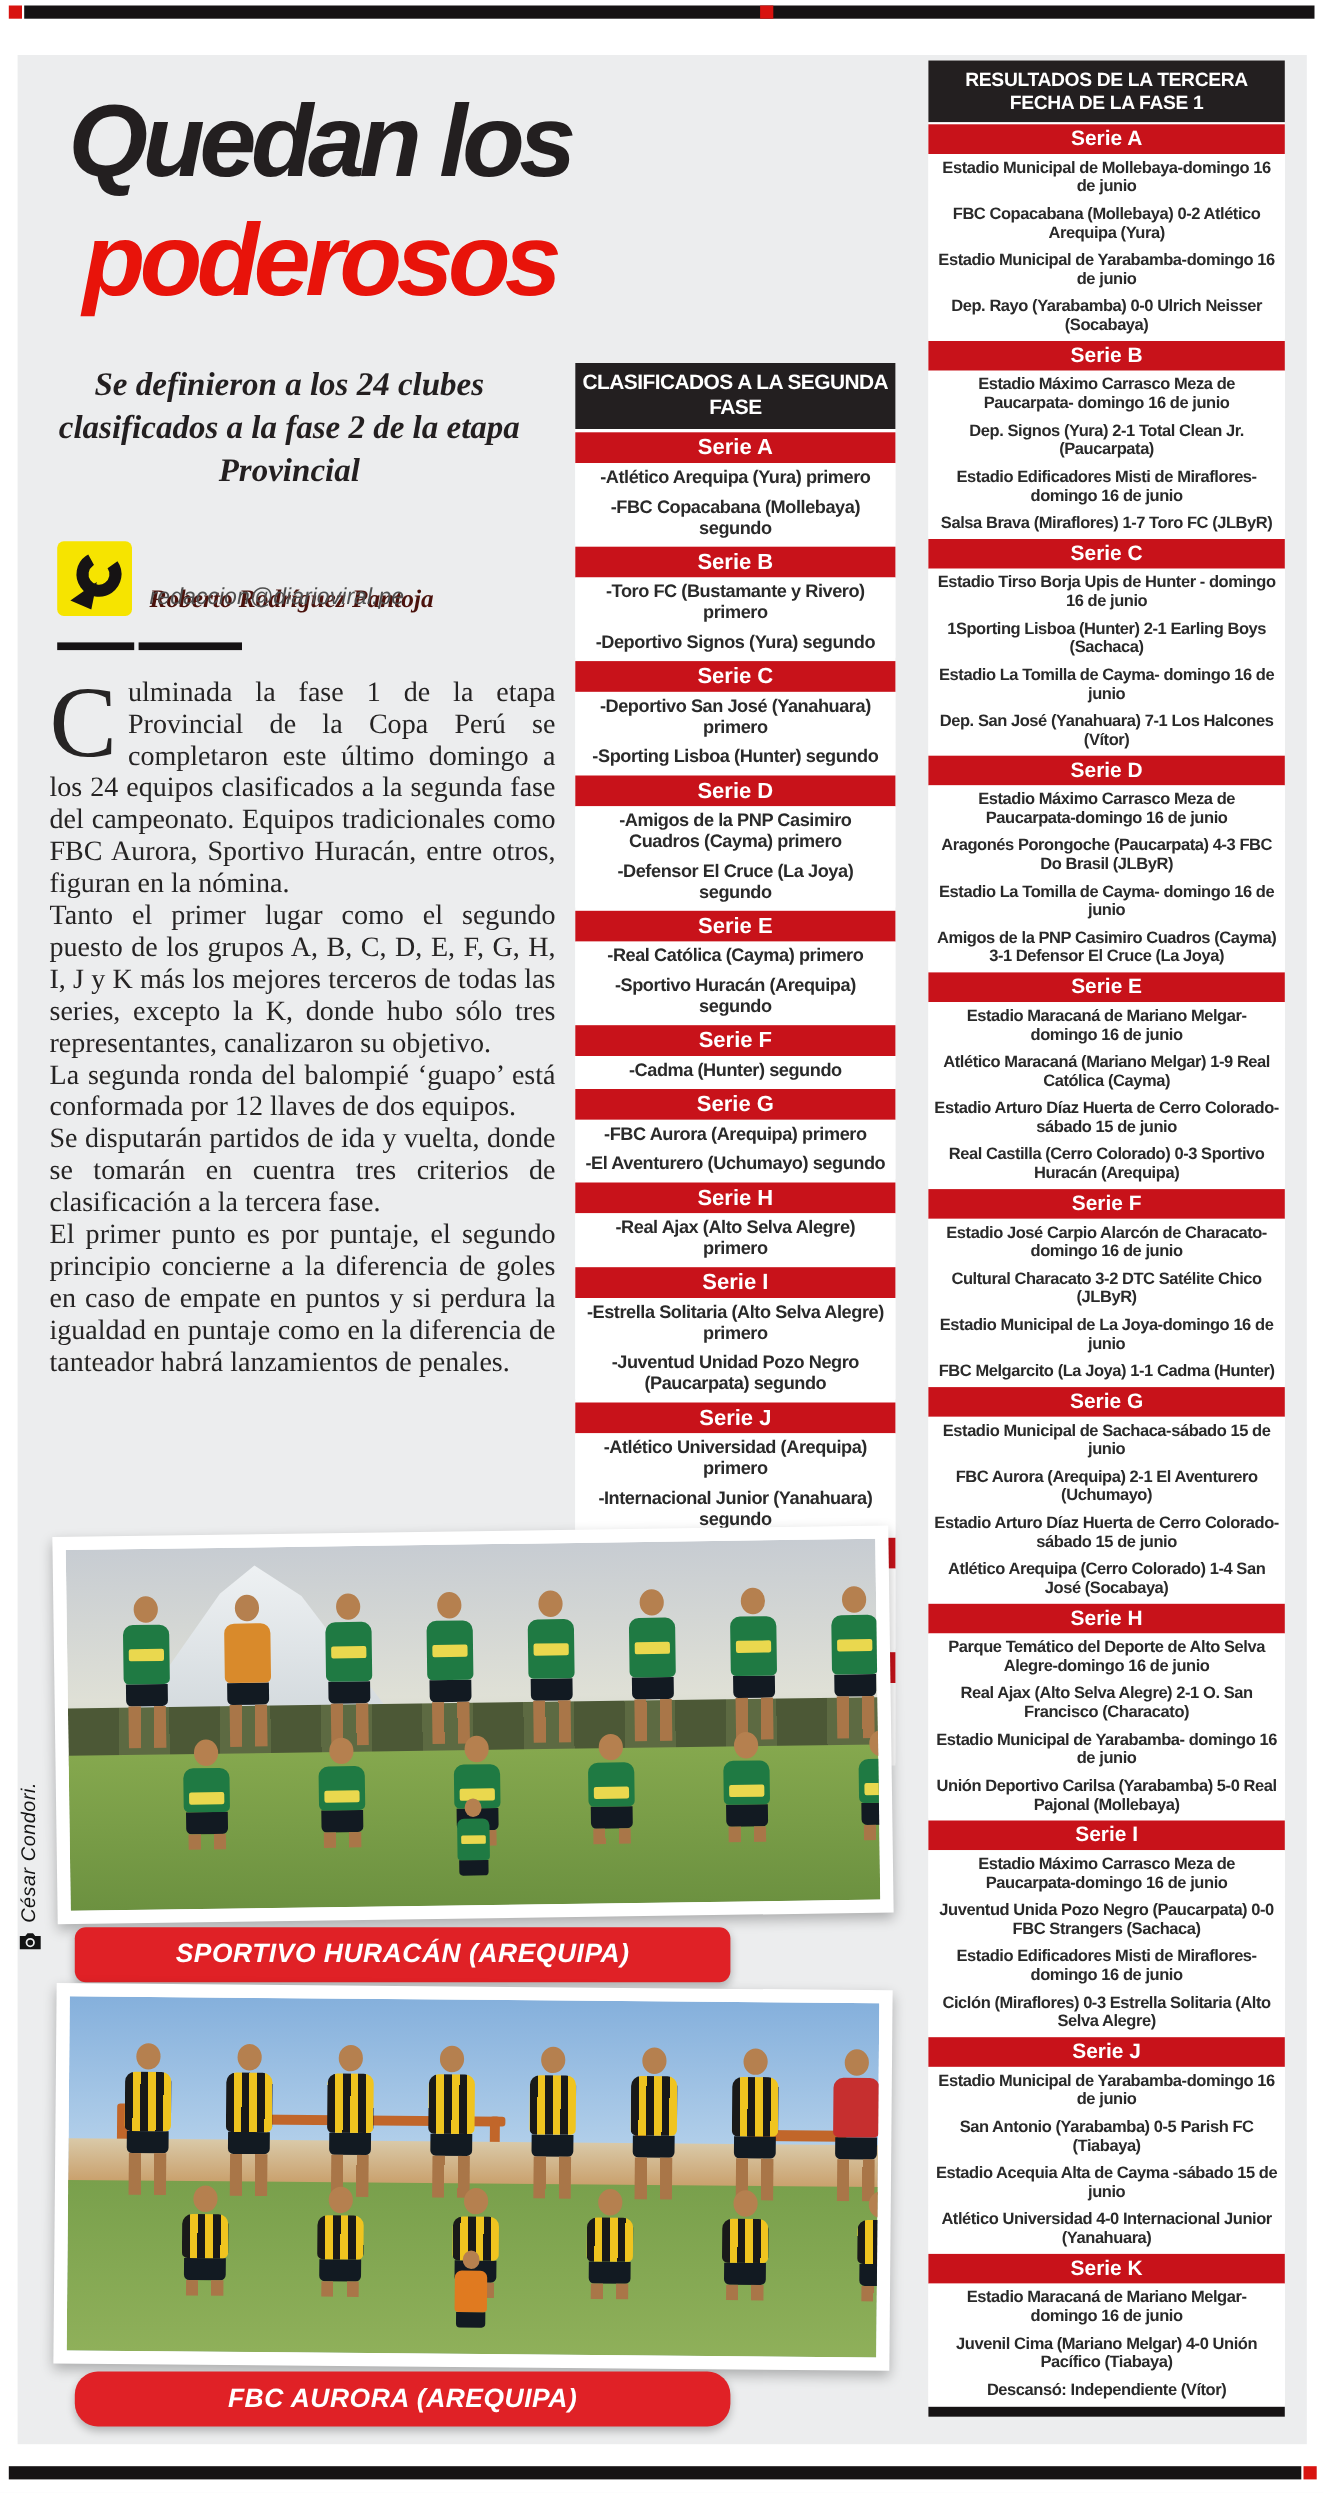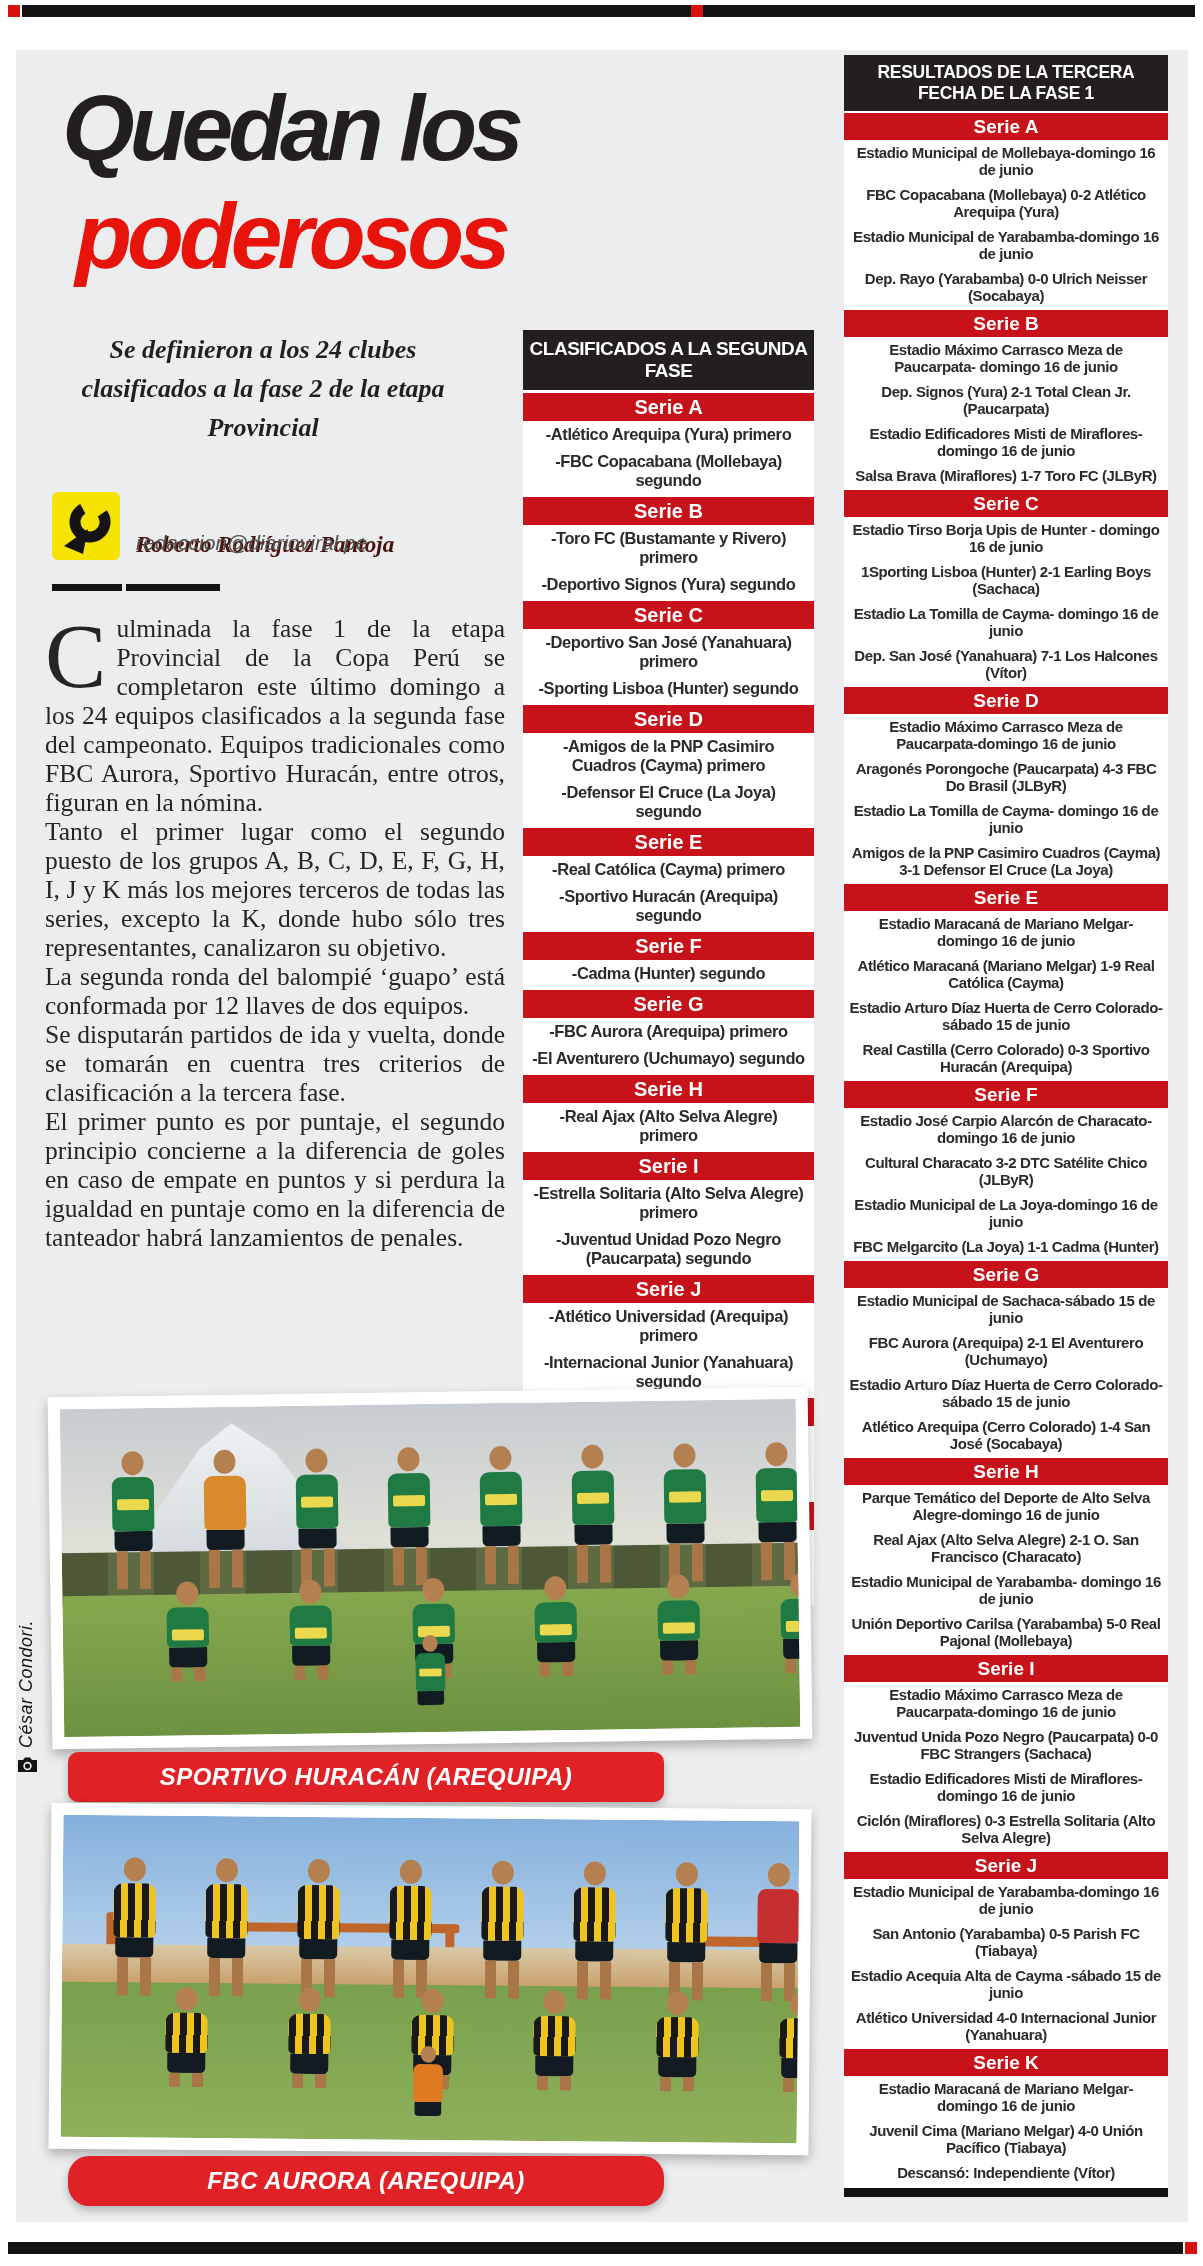--- a/index.html
+++ b/index.html
@@ -18,21 +18,21 @@
 
   
   .headline{position:absolute;left:38px;top:58px;width:505px;text-align:center;
             font-style:italic;font-weight:700;font-size:93px;line-height:108px;letter-spacing:-5px;}
   .headline .l1{color:#231f20;margin-top:16px;}
   .headline .l2{color:#e8130a;}
 
   
   .subhead{position:absolute;left:48px;top:330px;width:430px;text-align:center;
            font-family:"Liberation Serif",serif;font-style:italic;font-weight:700;
-           font-size:26px;line-height:39px;color:#231f20;}
+           font-size:30px;line-height:39px;color:#231f20;}
 
   
   .brandbox{position:absolute;left:52px;top:492px;width:68px;height:68px;background:#f6e400;border-radius:6px;}
   .author{position:absolute;left:136px;top:497px;width:340px;font-family:"Liberation Serif",serif;
           font-style:italic;font-weight:700;font-size:23px;color:#4a120c;margin-top:35px;}
   .email{position:absolute;left:136px;top:531px;width:340px;font-style:italic;font-size:21px;color:#4f4f4f;}
   .divider{position:absolute;left:52px;top:584px;width:168px;height:7px;}
   .divider .d1{position:absolute;left:0;width:70px;height:7px;background:#161314;}
   .divider .d2{position:absolute;left:74px;width:94px;height:7px;background:#161314;}
 

